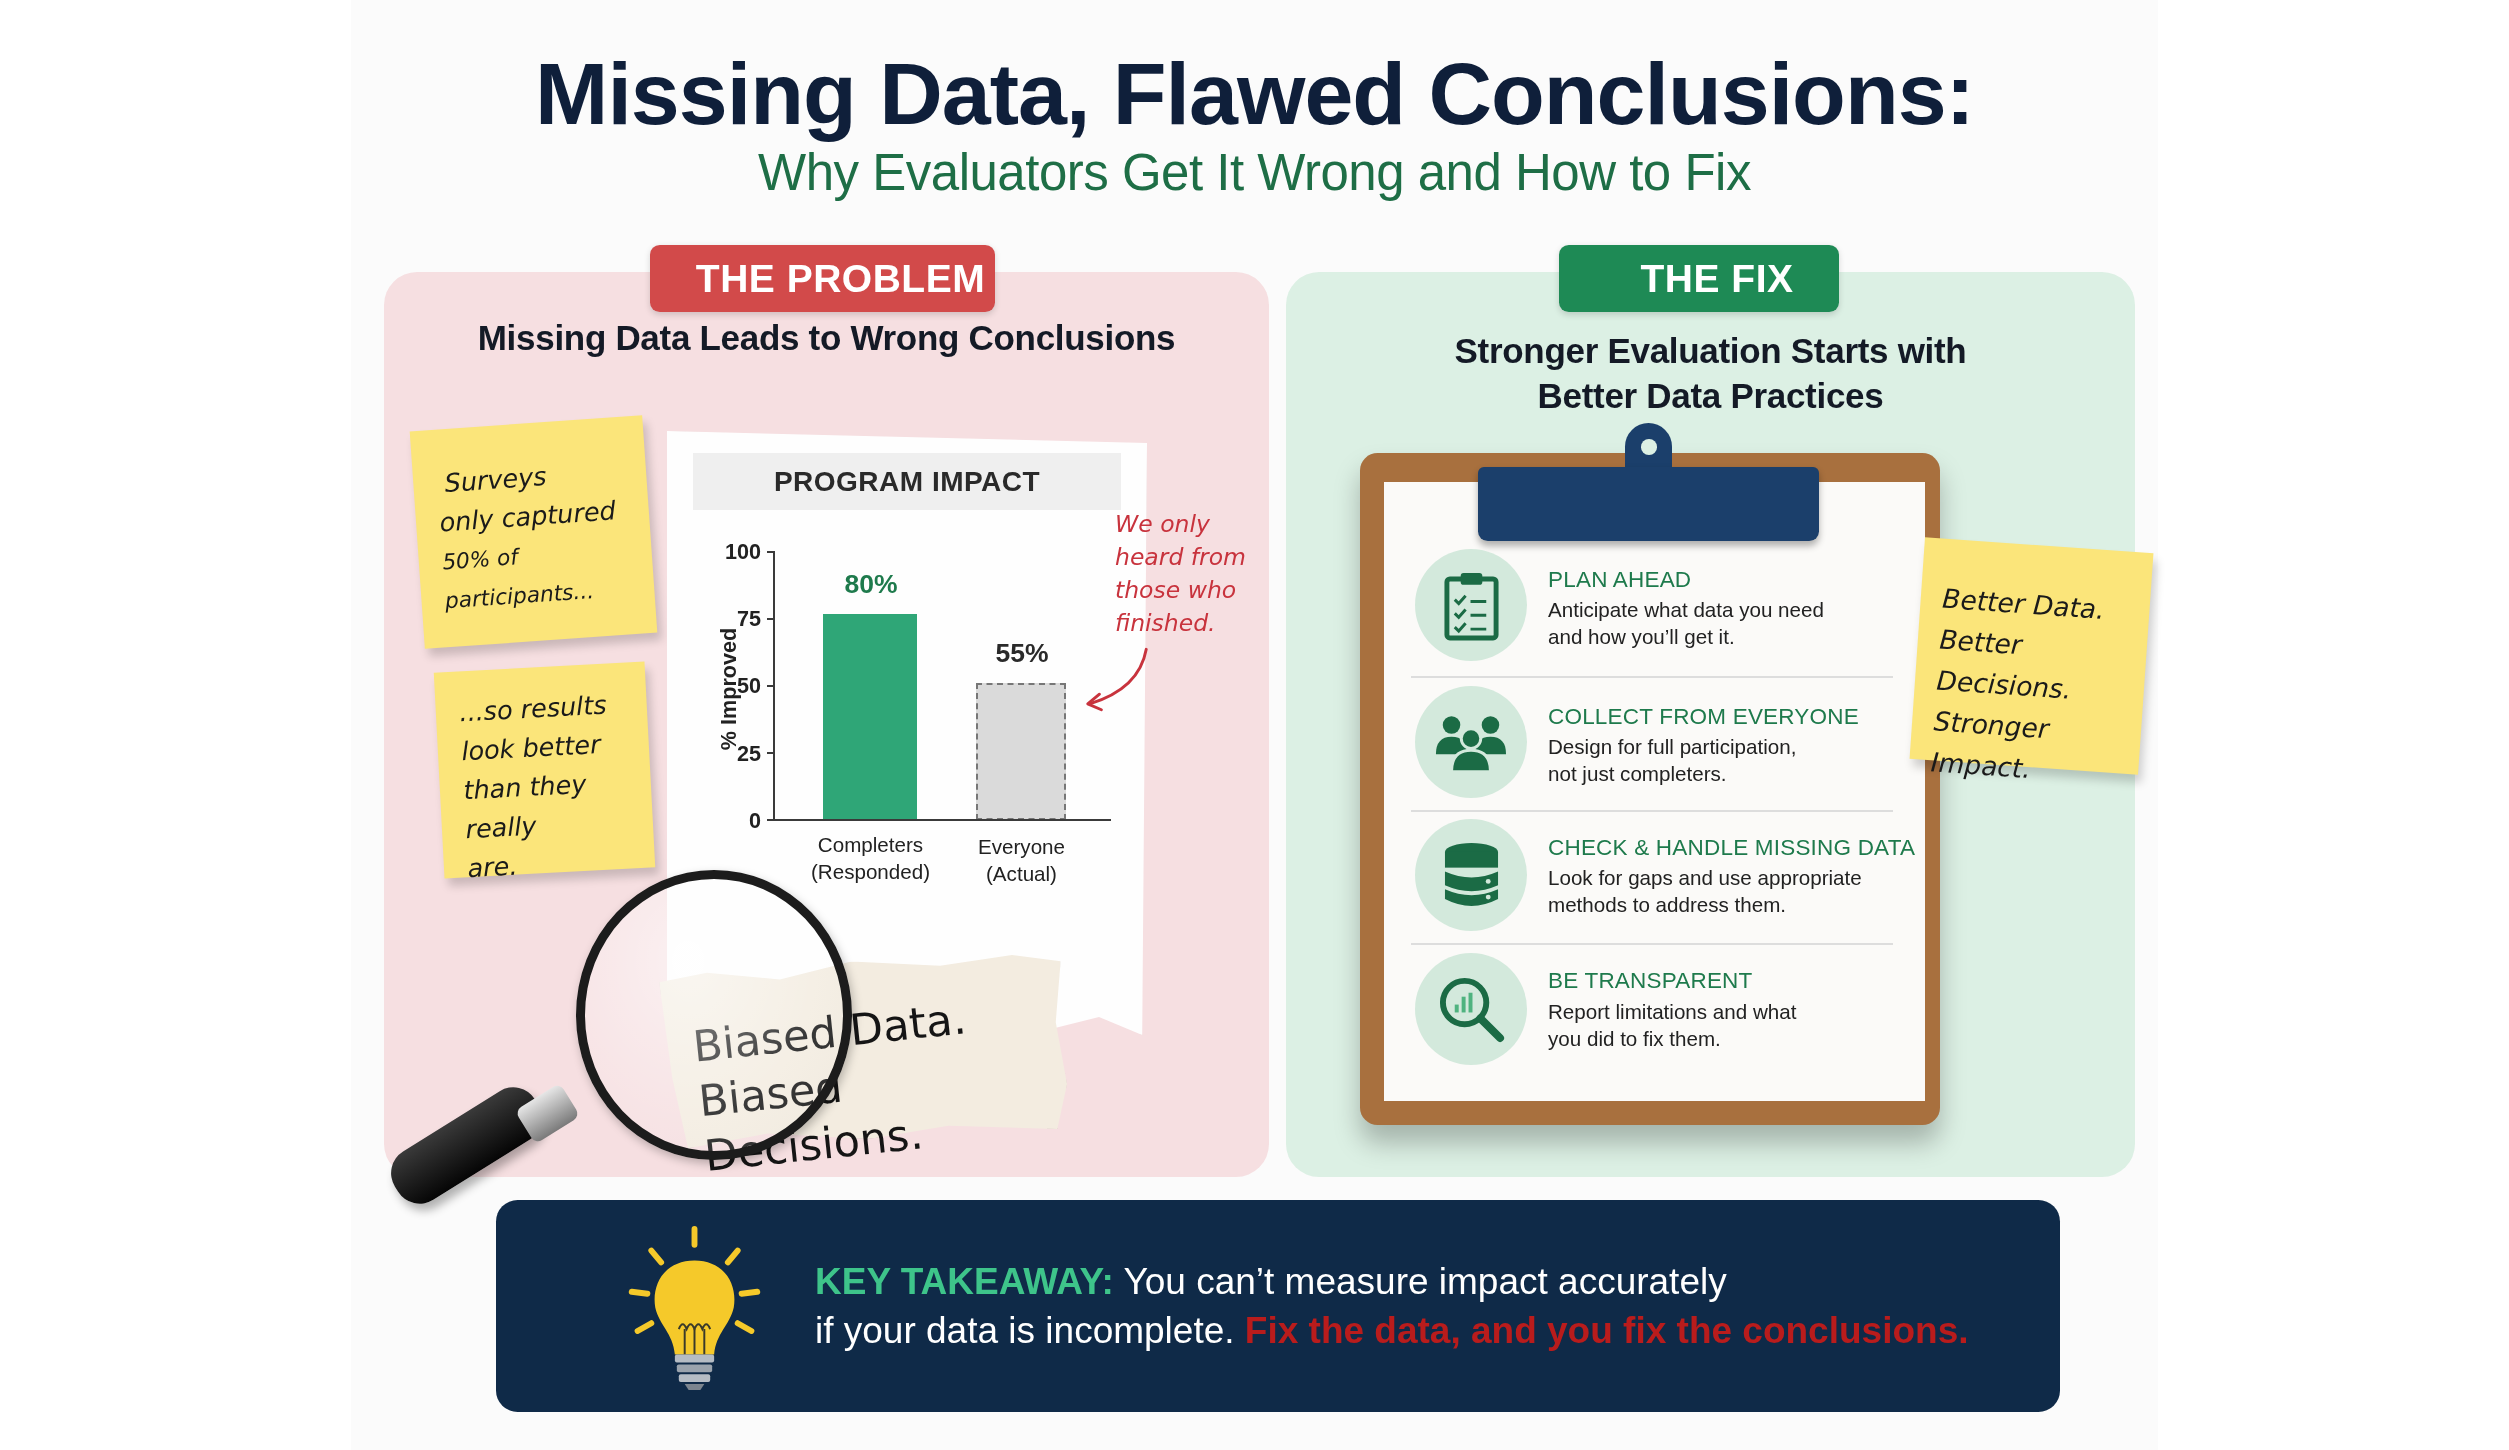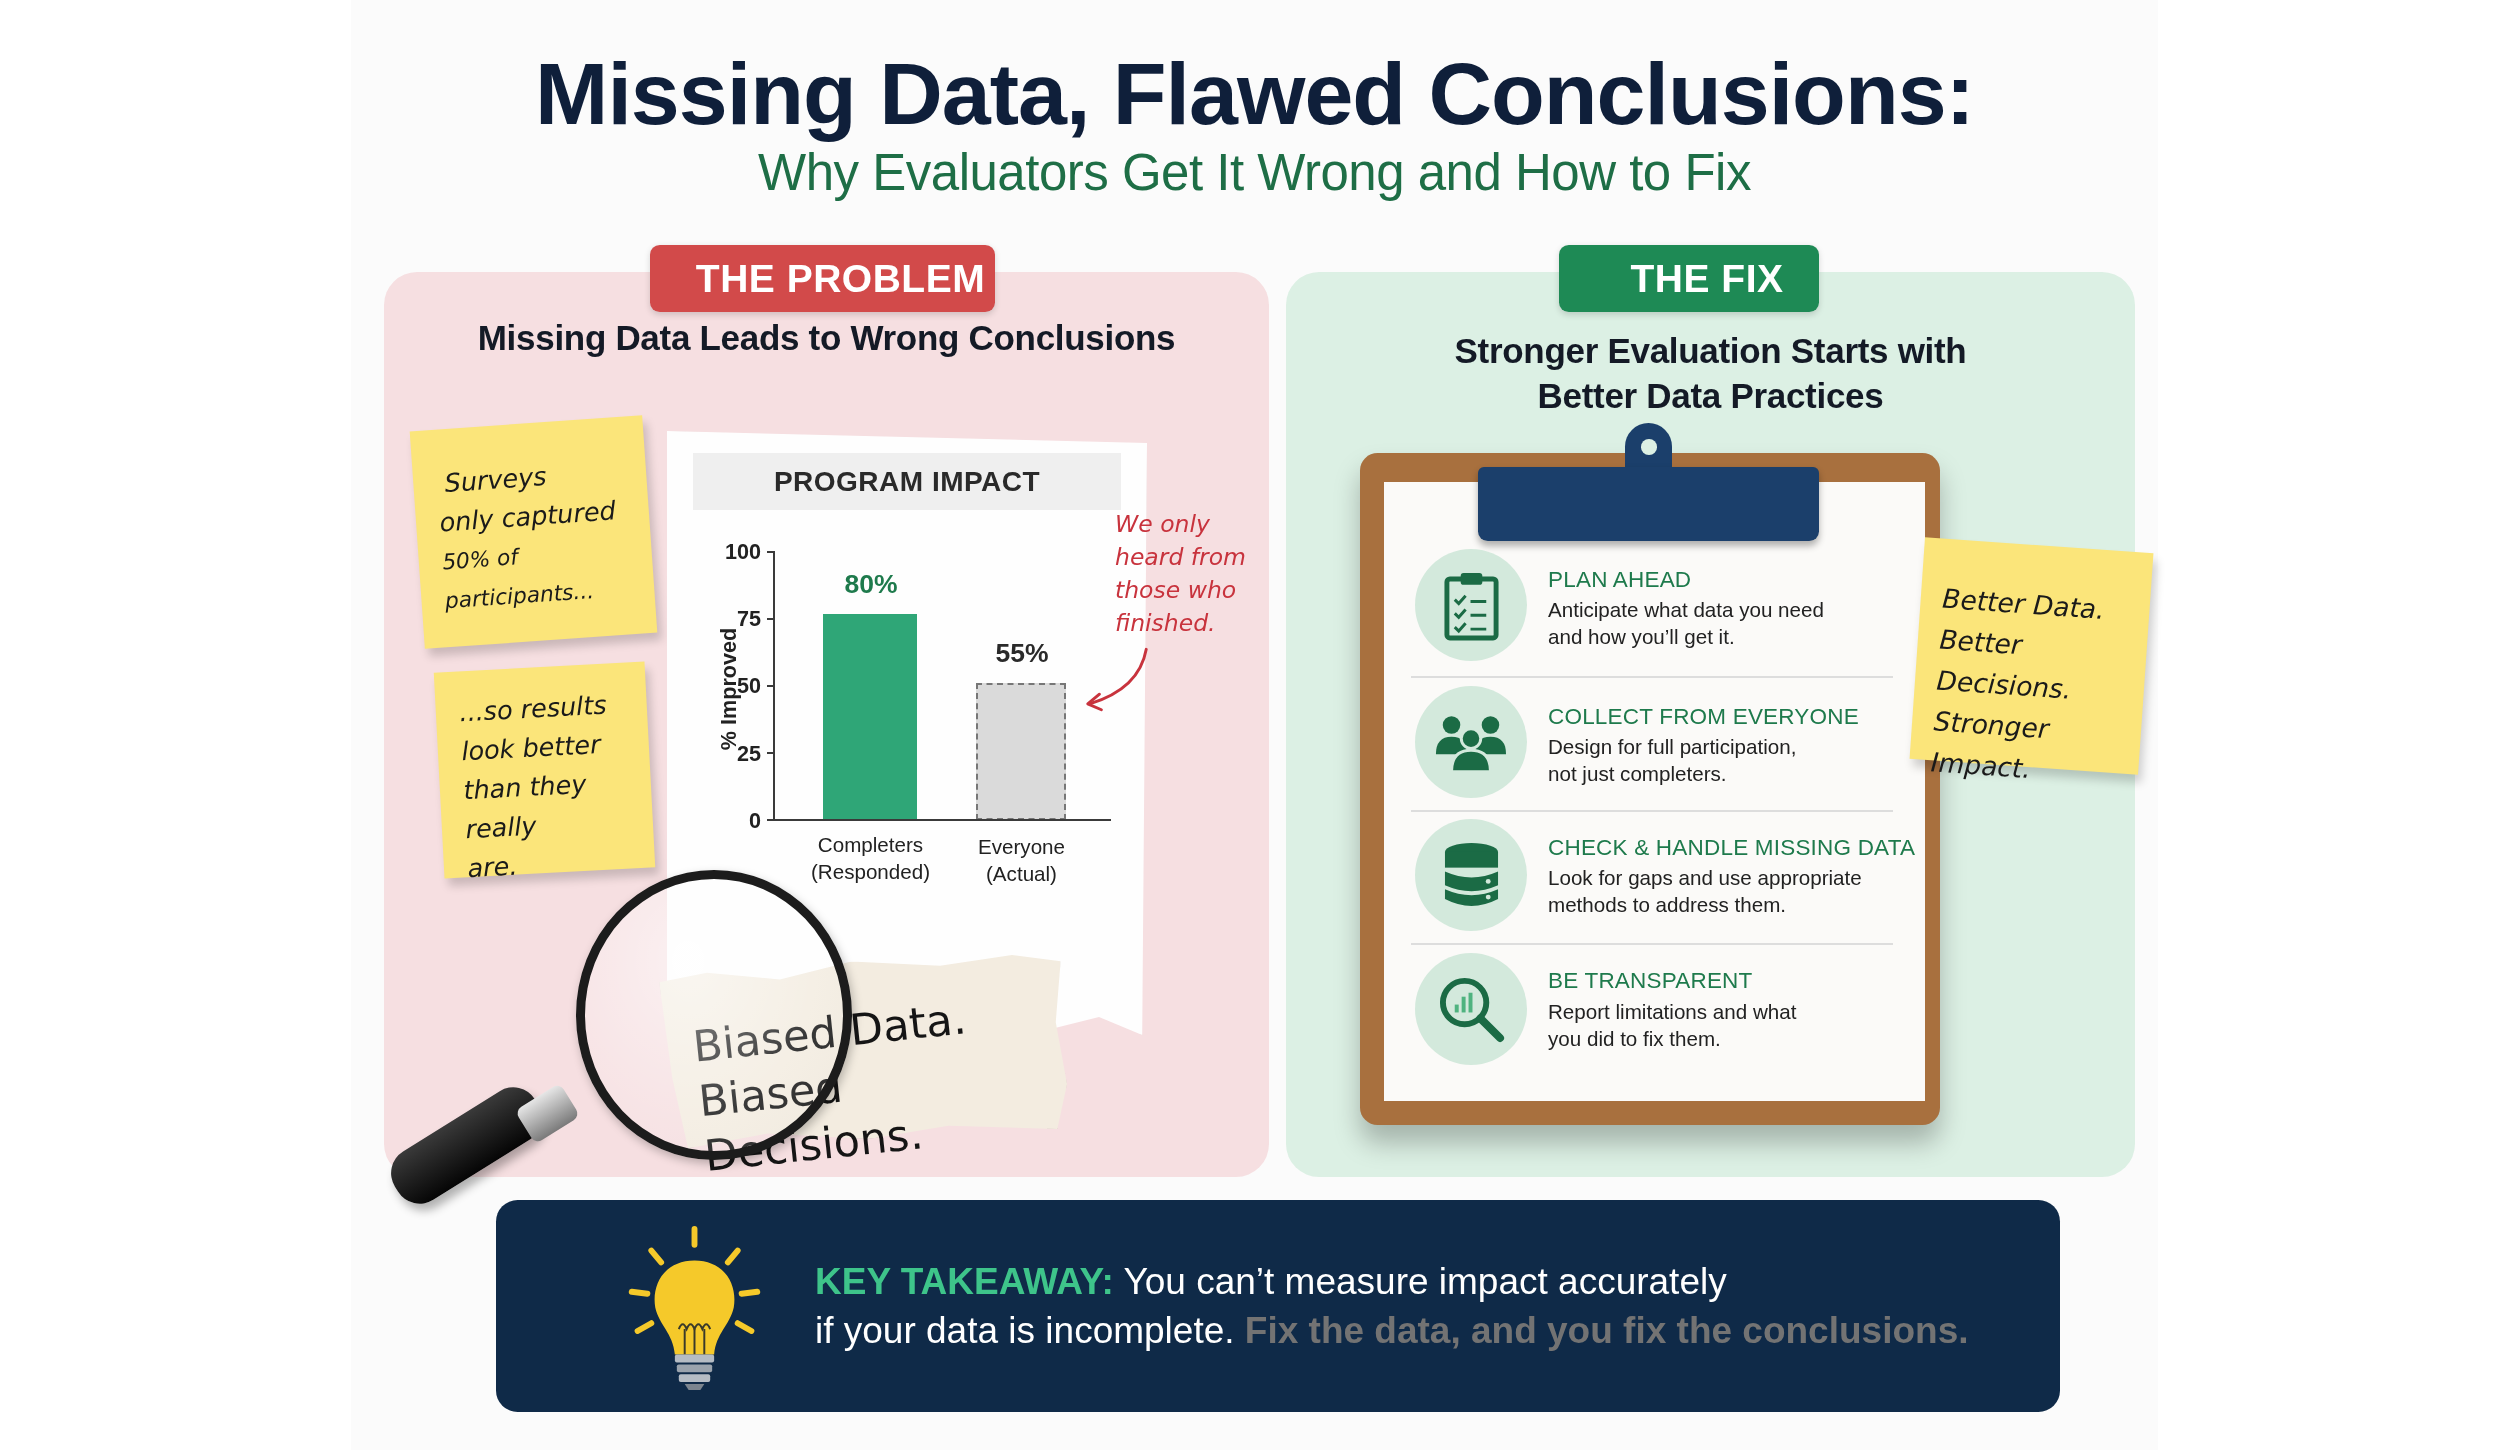--- a/index.html
+++ b/index.html
@@ -31,21 +31,21 @@
   .panel { position: absolute; border-radius: 33px; }
   .panel-problem { left: 384px; top: 272px; width: 885px; height: 905px; background: #f6dfe1; }
   .panel-fix { left: 1286px; top: 272px; width: 849px; height: 905px; background: #dcf0e4; }
 
   .badge {
     position: absolute; height: 67px; border-radius: 9.8px; color: #fff;
     font-size: 39px; font-weight: 700; display: flex; align-items: center; justify-content: center;
     letter-spacing: 0.5px; box-shadow: 0 2.9px 5.9px rgba(0,0,0,0.15); padding-left: 36px;
   }
   .badge-problem { left: 650px; top: 245px; width: 345px; background: #d24a4a; }
-  .badge-fix { left: 1559px; top: 245px; width: 260px; background: #1e8a55; }
+  .badge-fix { left: 1559px; top: 245px; width: 280px; background: #1e8a55; }
 
   .panel-heading {
     position: absolute; text-align: center; font-size: 35px; font-weight: 700; color: #141a26;
     letter-spacing: -0.3px; line-height: 45px;
   }
   .ph-problem { left: 384px; width: 885px; top: 315px; }
   .ph-fix { left: 1286px; width: 849px; top: 328px; }
 
   
   .sticky {
@@ -158,21 +158,21 @@
 
   
   .banner {
     position: absolute; left: 496px; top: 1200px; width: 1564px; height: 212px; background: #0f2a48;
     border-radius: 21.6px;
   }
   .banner-text {
     position: absolute; left: 815px; top: 1257px; width: 1235px; font-size: 37px; color: #ffffff; line-height: 49px;
   }
   .hl-label { color: #3ec48a; font-weight: 700; }
-  .hl-green { color: #737373; font-weight: 700; }
+  .hl-green { color: #b91c1c; font-weight: 700; }
 </style>
 </head>
 <body>
 
 <div class="canvas"></div>
 
 <h1 class="title">Missing Data, Flawed Conclusions:</h1>
 <h2 class="subtitle">Why Evaluators Get It Wrong and How to Fix</h2>
 
 <div class="panel panel-problem"></div>

